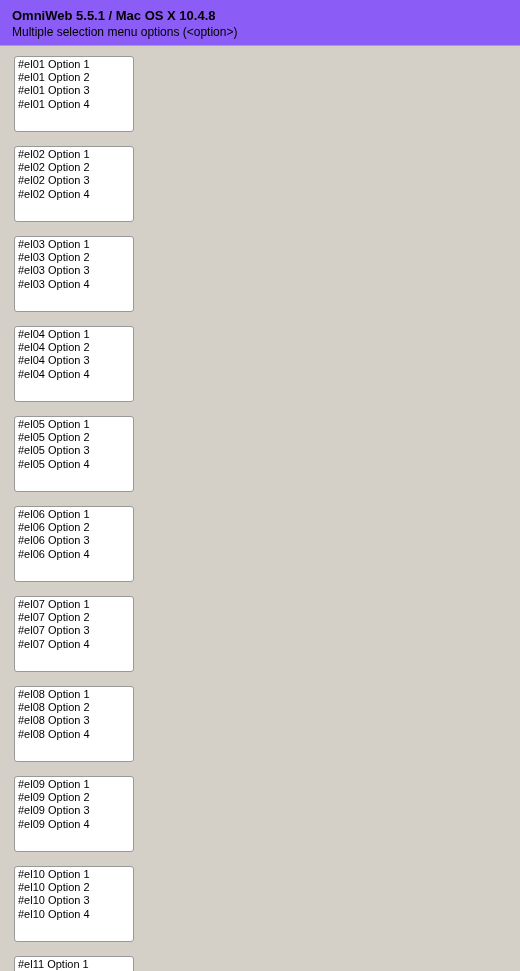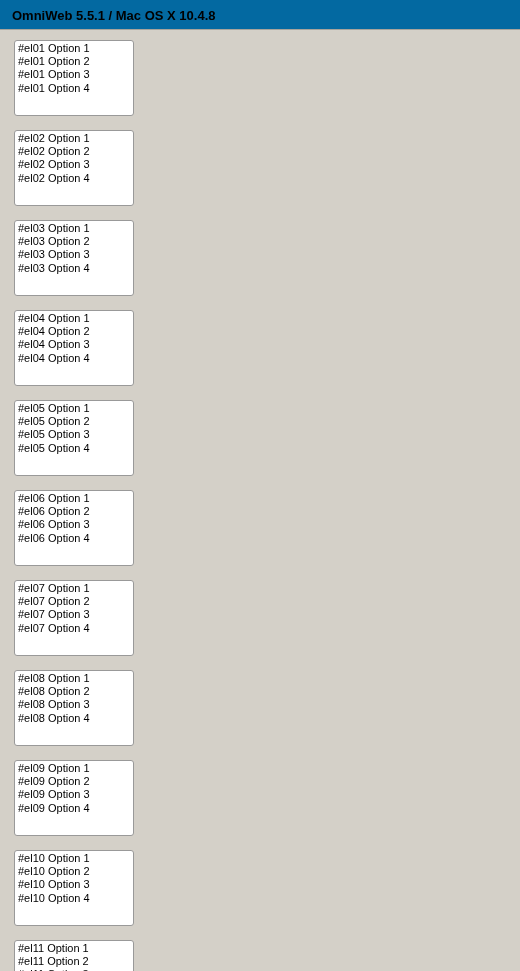--- a/index.html
+++ b/index.html
@@ -10,21 +10,21 @@
 
     body {
       width: 520px;
       min-height: 971px;
       background-color: #d4d0c8;
       font-family: 'Helvetica Neue', Helvetica, Arial, sans-serif;
       font-size: 13px;
     }
 
     .header {
-      background-color: #0369a1;
+      background-color: #8b5cf6;
       padding: 8px 12px 6px 12px;
       border-bottom: 1px solid #a8a49c;
     }
 
     .header-title {
       font-size: 13px;
       font-weight: bold;
       color: #000;
     }
 
@@ -62,20 +62,21 @@
     select[multiple] option {
       padding: 0 2px;
       font-size: 11px;
     }
   </style>
 </head>
 <body>
 
 <div class="header">
   <div class="header-title">OmniWeb 5.5.1 / Mac OS X 10.4.8</div>
+  <div class="header-subtitle">Multiple selection menu options (&lt;option&gt;)</div>
 </div>
 
 <div class="content">
 
 <div class="select-group"><select multiple="" size="4">
         <option>#el01 Option 1</option>
         <option>#el01 Option 2</option>
         <option>#el01 Option 3</option>
         <option>#el01 Option 4</option>
       </select></div>

